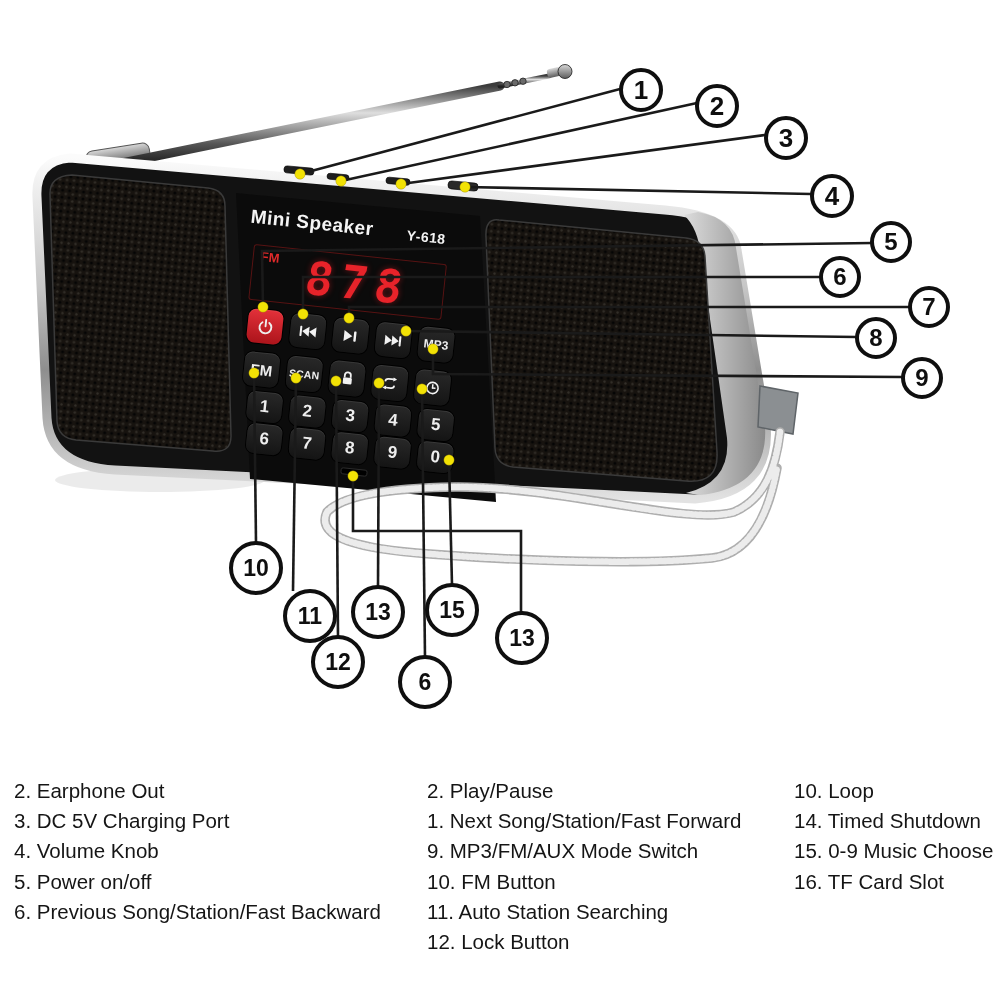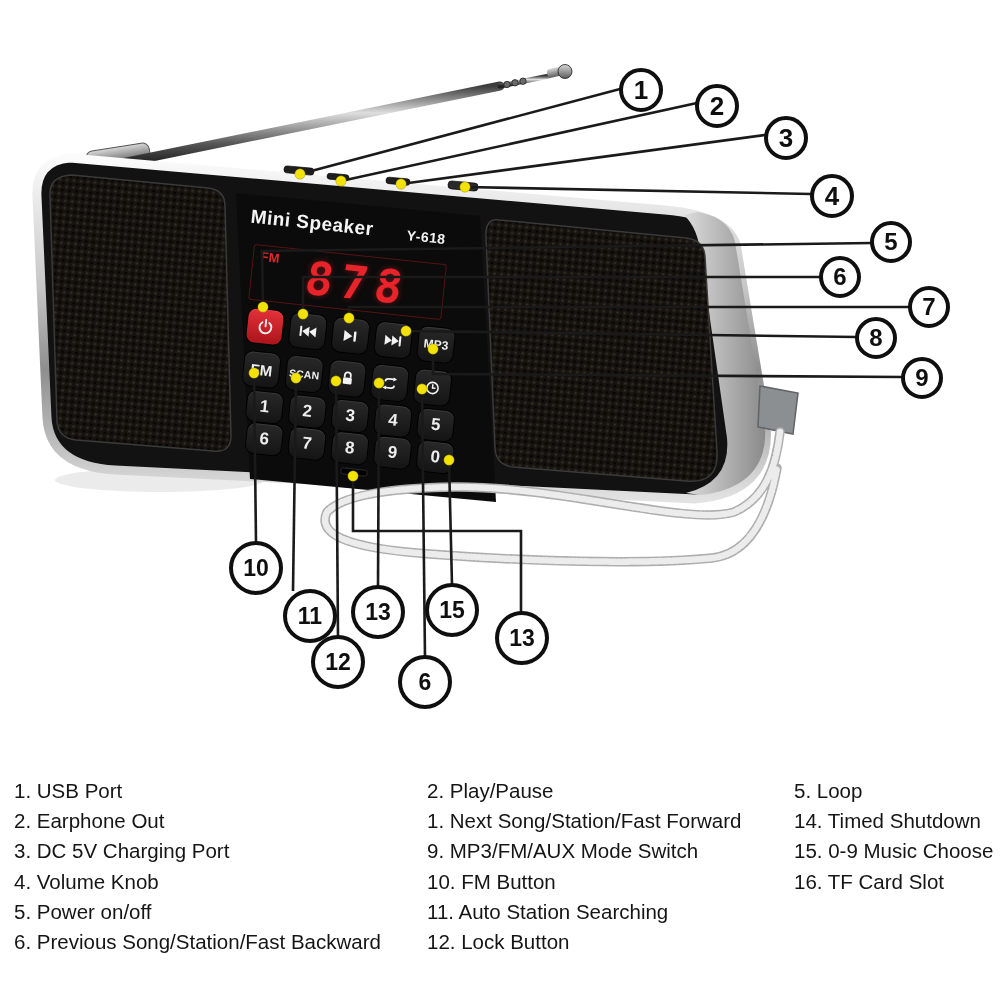--- a/index.html
+++ b/index.html
@@ -268,35 +268,34 @@
   <div class="callout c-s" style="left:901px;top:357px">9</div>
   <div class="callout c-l" style="left:229px;top:541px">10</div>
   <div class="callout c-l" style="left:283px;top:589px">11</div>
   <div class="callout c-l" style="left:311px;top:635px">12</div>
   <div class="callout c-l" style="left:351px;top:585px">13</div>
   <div class="callout c-l" style="left:398px;top:655px">6</div>
   <div class="callout c-l" style="left:425px;top:583px">15</div>
   <div class="callout c-l" style="left:495px;top:611px">13</div>
 
   <div class="legend-col lg1">
-    <div>1. USB Port</div>
     <div>2. Earphone Out</div>
     <div>3. DC 5V Charging Port</div>
     <div>4. Volume Knob</div>
     <div>5. Power on/off</div>
     <div>6. Previous Song/Station/Fast Backward</div>
   </div>
   <div class="legend-col lg2">
     <div>2. Play/Pause</div>
     <div>1. Next Song/Station/Fast Forward</div>
     <div>9. MP3/FM/AUX Mode Switch</div>
     <div>10. FM Button</div>
     <div>11. Auto Station Searching</div>
     <div>12. Lock Button</div>
   </div>
   <div class="legend-col lg3">
-    <div>5. Loop</div>
+    <div>10. Loop</div>
     <div>14. Timed Shutdown</div>
     <div>15. 0-9 Music Choose</div>
     <div>16. TF Card Slot</div>
   </div>
 
 </div>
 
 </body></html>

